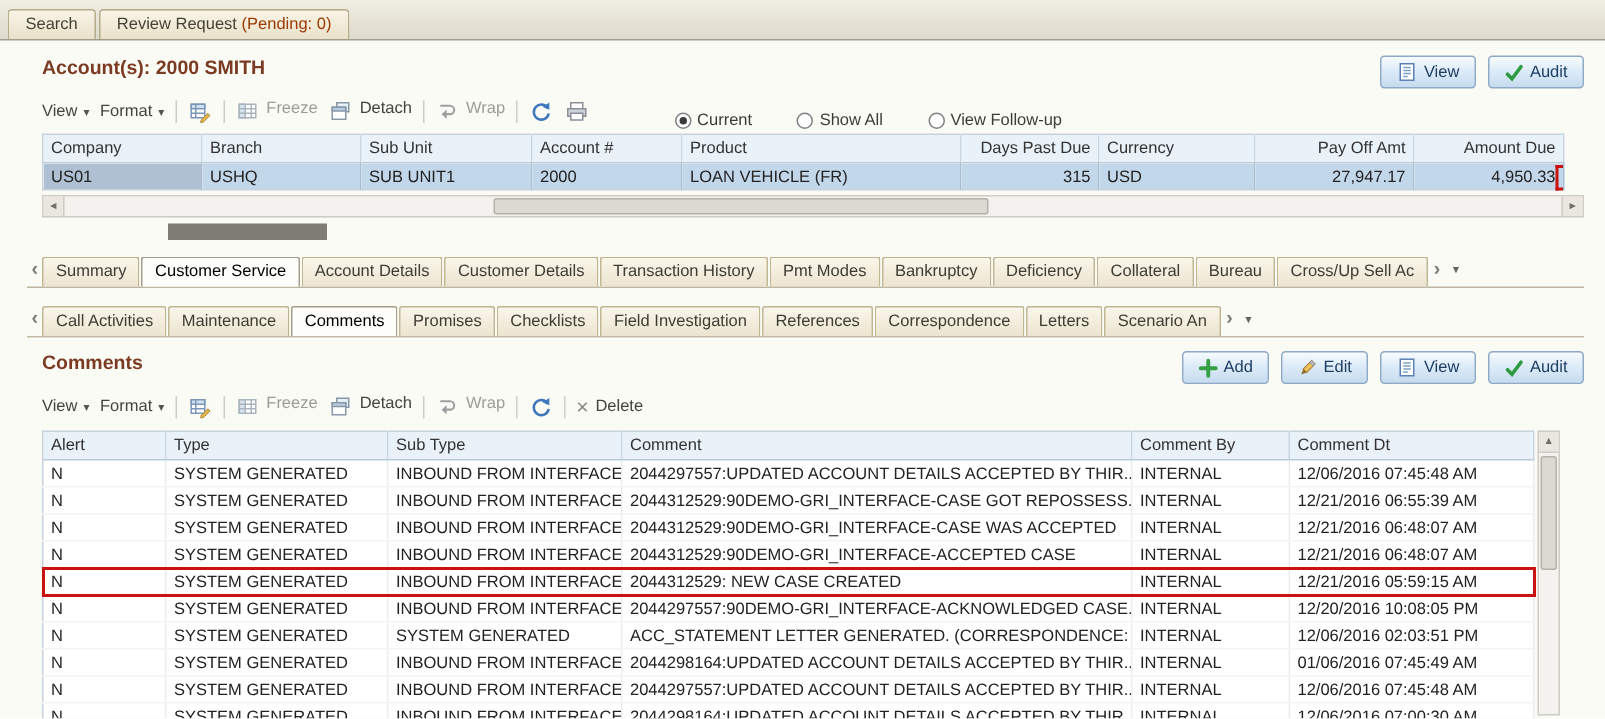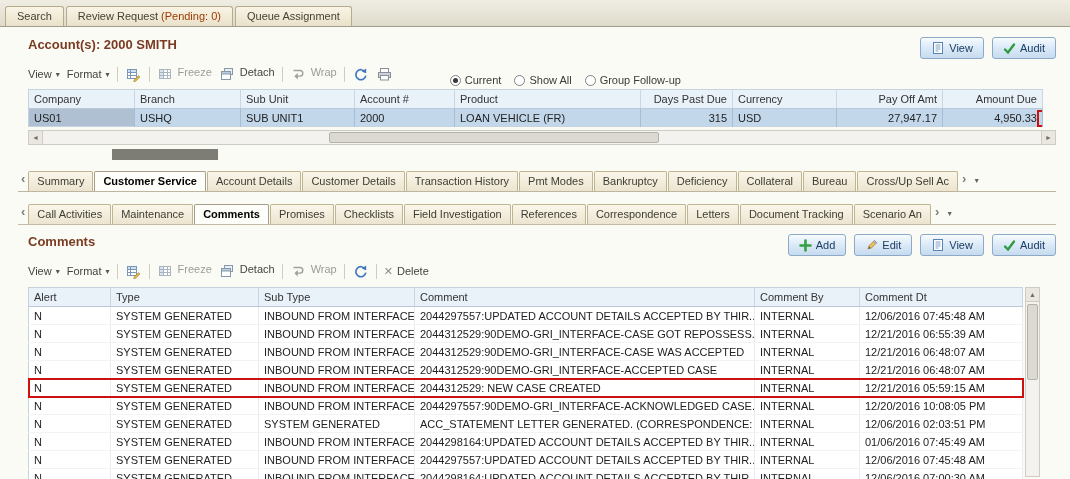--- a/index.html
+++ b/index.html
@@ -30,21 +30,21 @@
   
   .toolbar{display:flex;align-items:center;height:24px;margin-top:2px;color:#44443e;}
   .toolbar>*{margin-right:7px;flex:none;}
   .menu{display:inline-flex;align-items:center;gap:4px;cursor:pointer;}
   .caret{font-size:8px;color:#55554f;}
   .tb-sep{width:1px;height:15px;background:#cfccc1;}
   .tb-item{display:inline-flex;align-items:flex-start;gap:4px;cursor:pointer;}
   .tb-item.dis{color:#9d9d97;}
   .tb-ic{display:inline-flex;align-items:center;justify-content:center;width:17px;height:17px;cursor:pointer;}
   .x-ic{color:#8d8d87;font-weight:bold;font-size:11px;}
-  .radio-group{display:inline-flex;align-items:flex-start;gap:13px;margin-left:50px;color:#3c3c36;margin-top:12px;}
+  .radio-group{display:inline-flex;align-items:flex-start;gap:30px;margin-left:50px;color:#3c3c36;margin-top:12px;}
   .radio-item{display:inline-flex;align-items:center;cursor:pointer;}
   .radio{width:11px;height:11px;border:1px solid #828282;border-radius:50%;background:#fff;
     display:inline-block;position:relative;margin-right:4px;}
   .radio.sel::after{content:"";position:absolute;left:2px;top:2px;width:5px;height:5px;border-radius:50%;background:#3a3a3a;}
 
   
   table.grid{border-collapse:collapse;table-layout:fixed;font-size:11px;background:#fff;border:1px solid #c6d2de;}
   .grid th{background:var(--grid-header-bg,#e9f1f9);border-right:1px solid #c9d6e3;border-bottom:1px solid #b9c9d9;
     font-weight:normal;text-align:left;padding:2px 5px;height:19px;color:#333;white-space:nowrap;overflow:hidden;cursor:pointer;}
   .grid td{border-right:1px solid #e9edf2;padding:2px 5px;height:18px;color:#222;white-space:nowrap;overflow:hidden;}
@@ -69,21 +69,21 @@
 
   
   .tabbar{display:flex;align-items:flex-end;height:27px;border-bottom:1px solid #bdb59f;margin-left:-10px;}
   .tabbar.lvl1{margin-top:5px;}
   .tabbar.lvl2{margin-top:6px;border-bottom-color:#c3bba6;}
   .chev{padding:0 3px 3px;color:#7d7d75;font-size:13px;font-weight:bold;cursor:pointer;line-height:18px;}
   .tabs{display:flex;overflow:hidden;flex:0 1 auto;white-space:nowrap;}
   .tab{height:20px;line-height:19px;padding:0 8px;margin-right:1px;color:#3e3d33;
     background:linear-gradient(#faf6ea,#ece4cf);border:1px solid #c0b591;border-bottom:none;
     border-radius:2px 2px 0 0;cursor:pointer;}
-  .tab.active{background:#fdfdf9;border-color:#a69e8c;font-weight:bold;color:#000;margin-bottom:-1px;height:21px;}
+  .tab.active{background:#fdfdf9;border-color:#a69e8c;font-weight:normal;color:#000;margin-bottom:-1px;height:21px;}
   .tab-dd{font-size:7px;color:#66655d;padding:0 4px 7px;cursor:pointer;}
 
   
   .cmt-area{display:flex;align-items:flex-start;margin-top:4px;}
   .cmt{width:994px;}
   .cmt td{border-bottom:1px solid #f3f3f3;}
   .cmt tr.hl{outline:2px solid var(--highlight-red,#cc1111);outline-offset:-1px;}
   .vscroll{width:15px;height:190px;margin-left:2px;border:1px solid #cfccc3;background:#f3f2ee;}
   .vs-arrow{height:14px;border-bottom:1px solid #cfccc3;background:#e9e7e0;text-align:center;
     font-size:7px;line-height:13px;color:#6f6f69;cursor:pointer;}
@@ -93,23 +93,20 @@
 <body>
 
 <div class="screen">
 
   <div class="top-tabbar">
     <div class="ttab">
       <span>Search</span>
     </div>
     <div class="ttab">
       <span>Review Request </span><span class="pending">(Pending: 0)</span>
-    </div>
-    <div class="ttab">
-      <span>Queue Assignment</span>
     </div>
   </div>
 
   <div class="content">
 
     <div class="sec-head">
       <span class="sec-title">Account(s): 2000 SMITH</span>
       <span class="btns">
         <button class="btn">
           <span class="ic">
@@ -204,21 +201,21 @@
         <span class="radio-item">
           <span class="radio sel"></span>
           <span>Current</span>
         </span>
         <span class="radio-item">
           <span class="radio"></span>
           <span>Show All</span>
         </span>
         <span class="radio-item">
           <span class="radio"></span>
-          <span>Group Follow-up</span>
+          <span>View Follow-up</span>
         </span>
       </span>
     </div>
 
     <div class="acct-wrap">
       <table class="grid acct">
         <colgroup>
           <col style="width:106px">
             <col style="width:106px">
             <col style="width:114px">
@@ -290,21 +287,20 @@
       <div class="tabs">
           <div class="tab">Call Activities</div>
           <div class="tab">Maintenance</div>
           <div class="tab active">Comments</div>
           <div class="tab">Promises</div>
           <div class="tab">Checklists</div>
           <div class="tab">Field Investigation</div>
           <div class="tab">References</div>
           <div class="tab">Correspondence</div>
           <div class="tab">Letters</div>
-          <div class="tab">Document Tracking</div>
           <div class="tab">Scenario An</div>
         </div>
       <span class="chev">›</span>
       <span class="tab-dd">▼</span>
     </div>
 
     <div class="sec-head cmt-head">
       <span class="sec-title">Comments</span>
       <span class="btns">
         <button class="btn">

